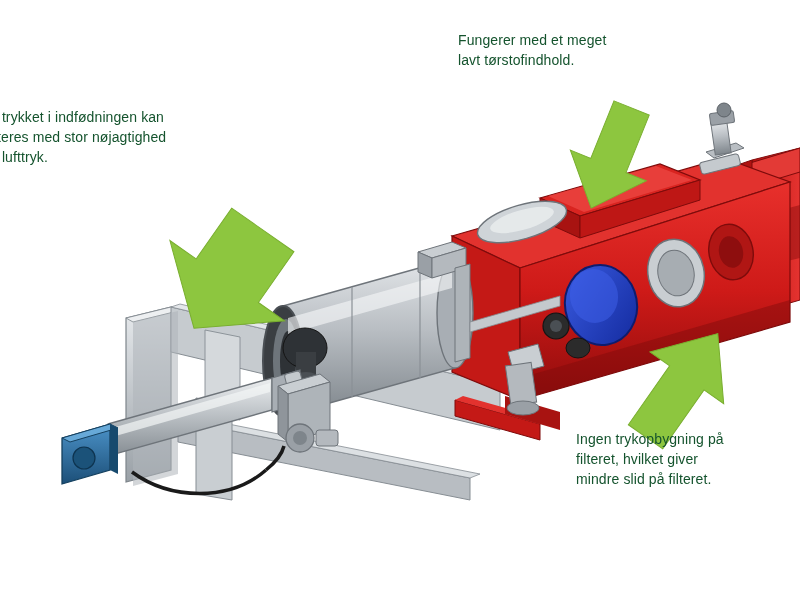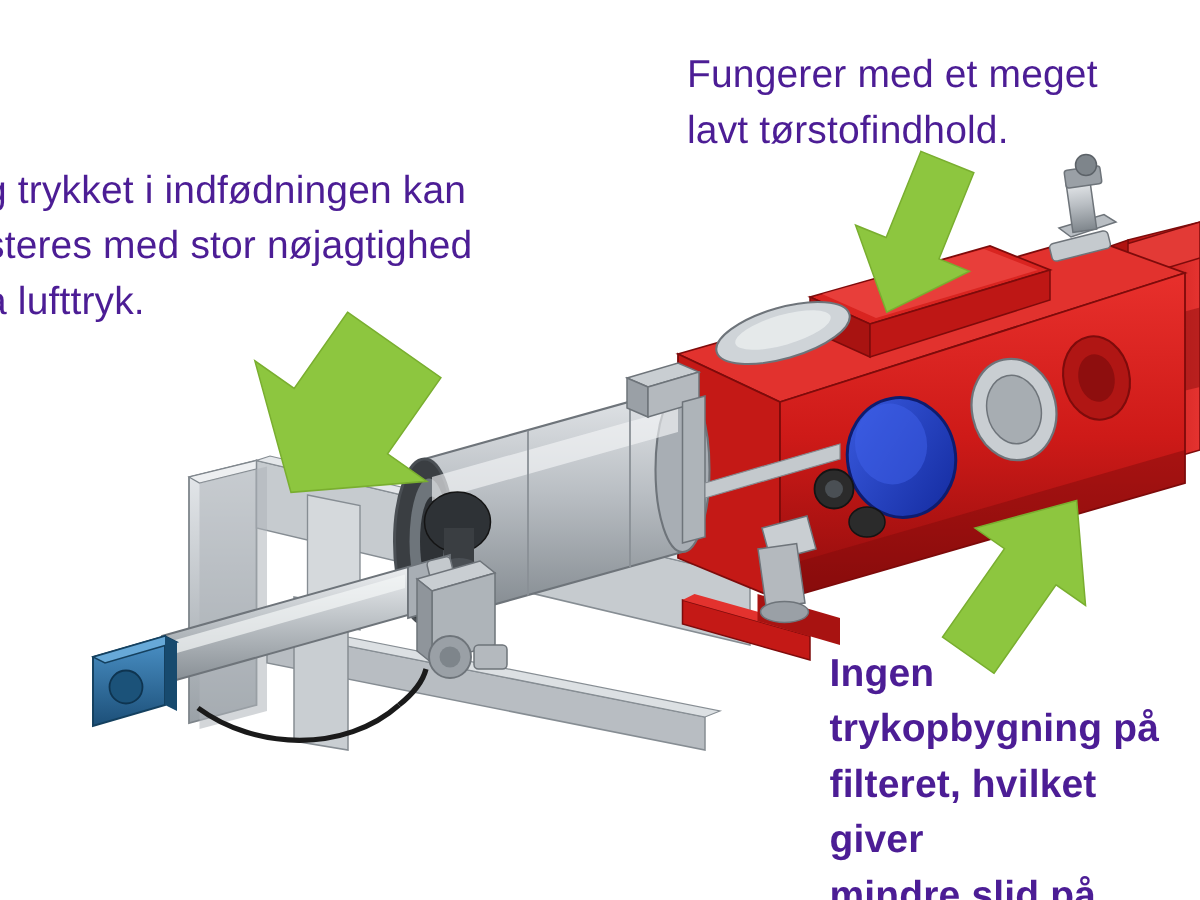--- a/index.html
+++ b/index.html
@@ -10,29 +10,29 @@
   #canvas {
     position: relative;
     width: 800px;
     height: 600px;
     background: #ffffff;
     overflow: hidden;
     font-family: "Liberation Sans", sans-serif;
   }
   .annotation {
     position: absolute;
-    color: #4c1d95;
-    font-size: 26px;
+    color: #14532d;
+    font-size: 14px;
     line-height: 1.42;
     white-space: pre-line;
     letter-spacing: 0.1px;
   }
   #ann-top-right { left: 458px; top: 31px; }
   #ann-left      { left: -10px; top: 108px; }
-  #ann-bottom-right { left: 553px; top: 430px; font-weight: bold; }
+  #ann-bottom-right { left: 576px; top: 430px; }
 
   
   .arrow {
     position: absolute;
     transform-origin: 50% 50%;
   }
   .arrow svg { display: block; overflow: visible; }
 
   #arrow-top  { left: 556px; top: 104px; }
   #arrow-left { left: 130px; top: 212px; }

